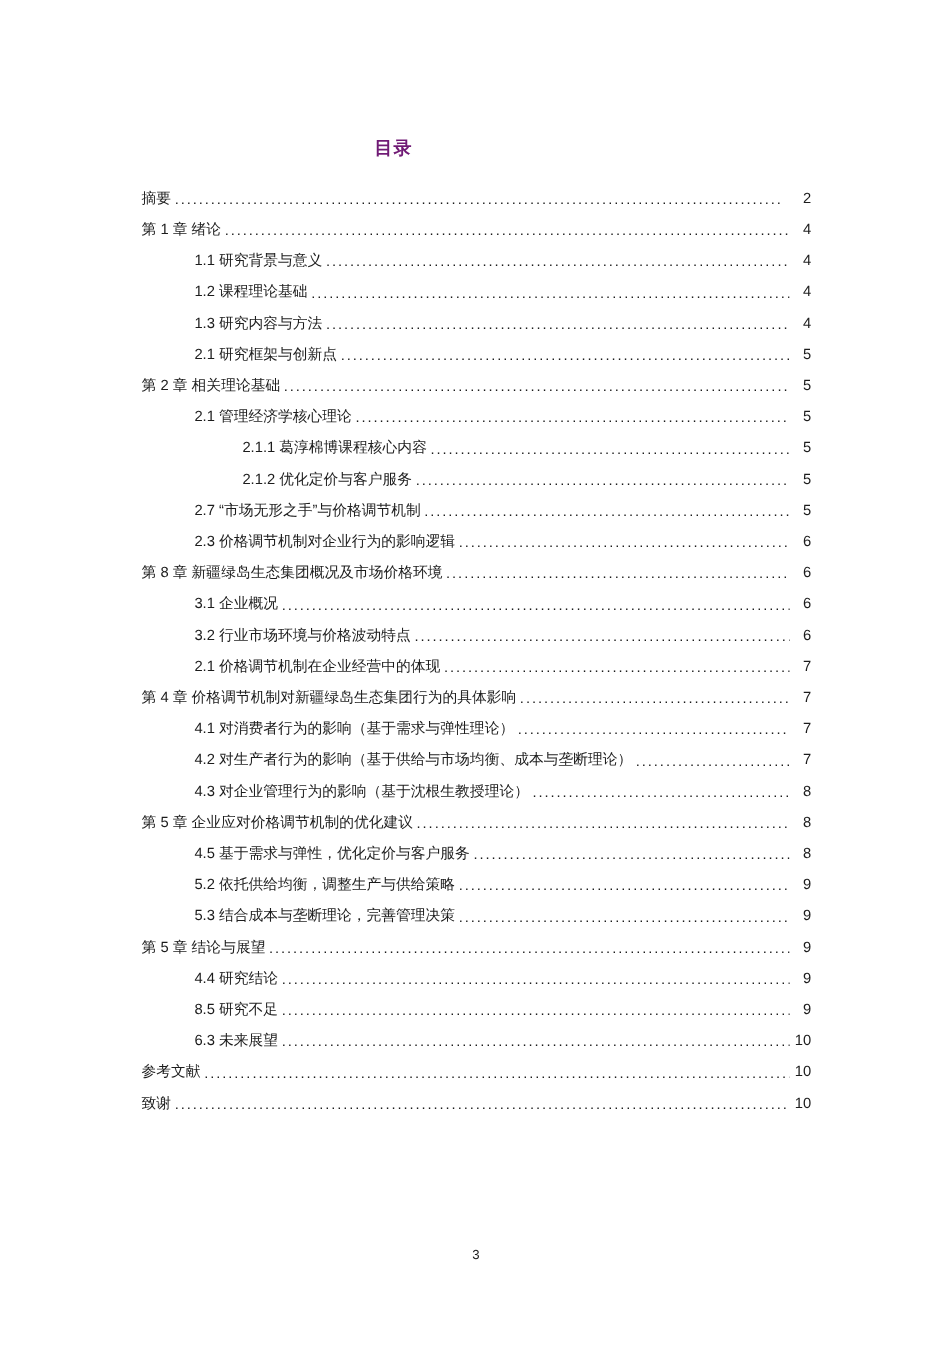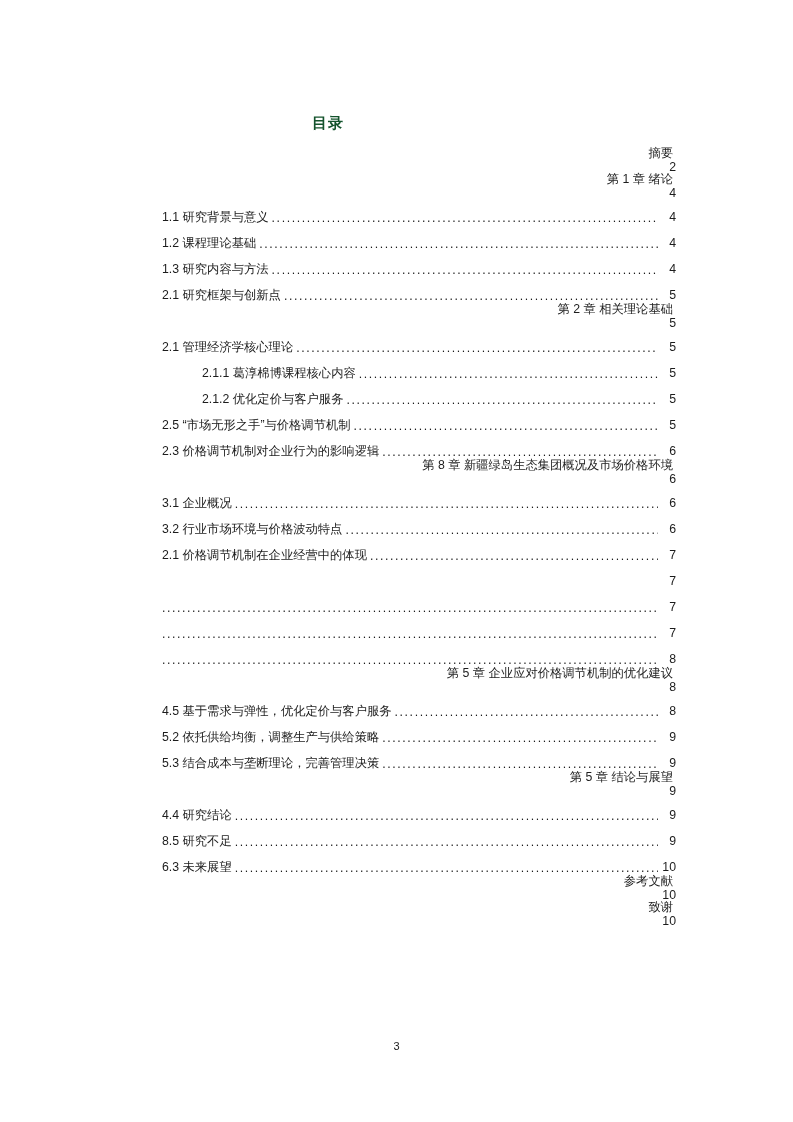--- a/index.html
+++ b/index.html
@@ -23,21 +23,21 @@
     background: #fff;
   }
   .toc-title {
     position: absolute;
     left: 0;
     top: 114px;
     width: 656px;
     text-align: center;
     font-size: 15px;
     font-weight: bold;
-    color: #14532d;
+    color: #701a75;
     letter-spacing: 1px;
   }
   .toc-body {
     position: absolute;
     left: 118px;
     top: 146px;
     width: 558px;
   }
   .toc-row {
     display: flex;
@@ -68,21 +68,21 @@
     font-size: 12.3px;
     color: #1c1c1c;
   }
   .toc-row .page-num {
     flex: 0 0 auto;
     padding-left: 4px;
     text-align: right;
     min-width: 14px;
   }
   
-  .lvl1 { padding-left: 0px; flex-direction: column; }
+  .lvl1 { padding-left: 0px; }
   .lvl2 { padding-left: 44px; }
   .lvl3 { padding-left: 84px; }
 
   
   .row-abstract .page-num { padding-left: 10px; }
 
   .footer-page {
     position: absolute;
     left: 0;
     top: 1040px;
@@ -144,21 +144,21 @@
         <span class="label">2.1.1  葛淳棉博课程核心内容</span>
         <span class="leader"></span>
         <span class="page-num">5</span>
       </div>
       <div class="toc-row lvl3">
         <span class="label">2.1.2  优化定价与客户服务</span>
         <span class="leader"></span>
         <span class="page-num">5</span>
       </div>
       <div class="toc-row lvl2">
-        <span class="label">2.5  “市场无形之手”与价格调节机制</span>
+        <span class="label">2.7  “市场无形之手”与价格调节机制</span>
         <span class="leader"></span>
         <span class="page-num">5</span>
       </div>
       <div class="toc-row lvl2">
         <span class="label">2.3  价格调节机制对企业行为的影响逻辑</span>
         <span class="leader"></span>
         <span class="page-num">6</span>
       </div>
       <div class="toc-row lvl1">
         <span class="label">第 8 章  新疆绿岛生态集团概况及市场价格环境</span>
@@ -174,32 +174,36 @@
         <span class="label">3.2  行业市场环境与价格波动特点</span>
         <span class="leader"></span>
         <span class="page-num">6</span>
       </div>
       <div class="toc-row lvl2">
         <span class="label">2.1  价格调节机制在企业经营中的体现</span>
         <span class="leader"></span>
         <span class="page-num">7</span>
       </div>
       <div class="toc-row lvl1">
-        <span class="leader"></span>
-        <span class="page-num">7</span>
-      </div>
-      <div class="toc-row lvl2">
-        <span class="leader"></span>
-        <span class="page-num">7</span>
-      </div>
-      <div class="toc-row lvl2">
-        <span class="leader"></span>
-        <span class="page-num">7</span>
-      </div>
-      <div class="toc-row lvl2">
+        <span class="label">第 4 章  价格调节机制对新疆绿岛生态集团行为的具体影响</span>
+        <span class="leader"></span>
+        <span class="page-num">7</span>
+      </div>
+      <div class="toc-row lvl2">
+        <span class="label">4.1  对消费者行为的影响（基于需求与弹性理论）</span>
+        <span class="leader"></span>
+        <span class="page-num">7</span>
+      </div>
+      <div class="toc-row lvl2">
+        <span class="label">4.2  对生产者行为的影响（基于供给与市场均衡、成本与垄断理论）</span>
+        <span class="leader"></span>
+        <span class="page-num">7</span>
+      </div>
+      <div class="toc-row lvl2">
+        <span class="label">4.3  对企业管理行为的影响（基于沈根生教授理论）</span>
         <span class="leader"></span>
         <span class="page-num">8</span>
       </div>
       <div class="toc-row lvl1">
         <span class="label">第 5 章  企业应对价格调节机制的优化建议</span>
         <span class="leader"></span>
         <span class="page-num">8</span>
       </div>
       <div class="toc-row lvl2">
         <span class="label">4.5  基于需求与弹性，优化定价与客户服务</span>

